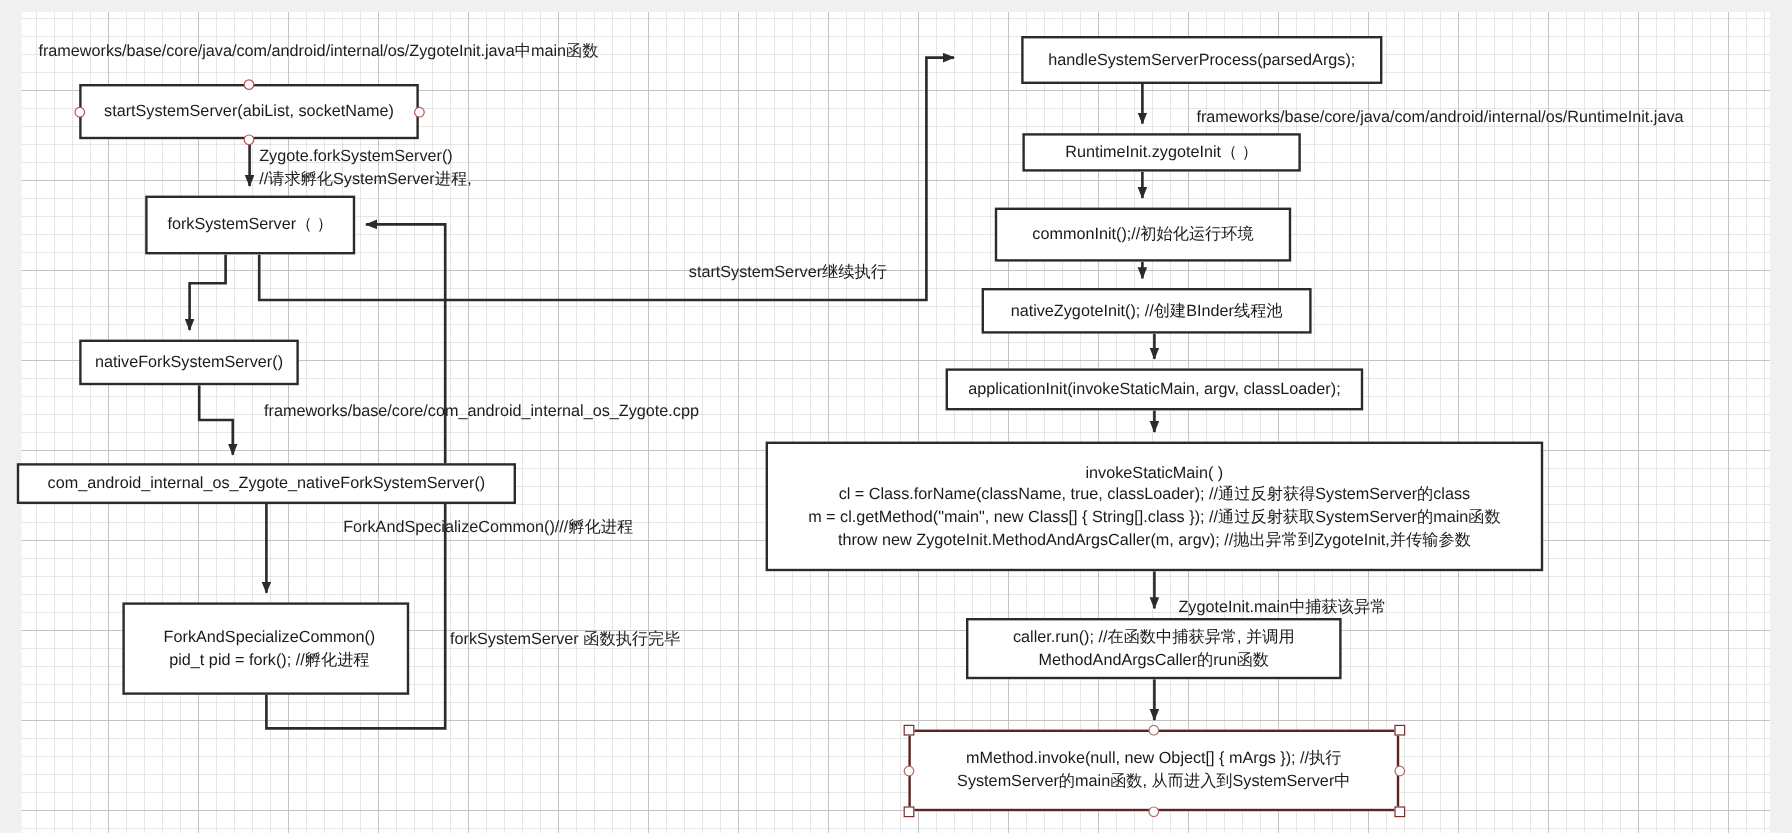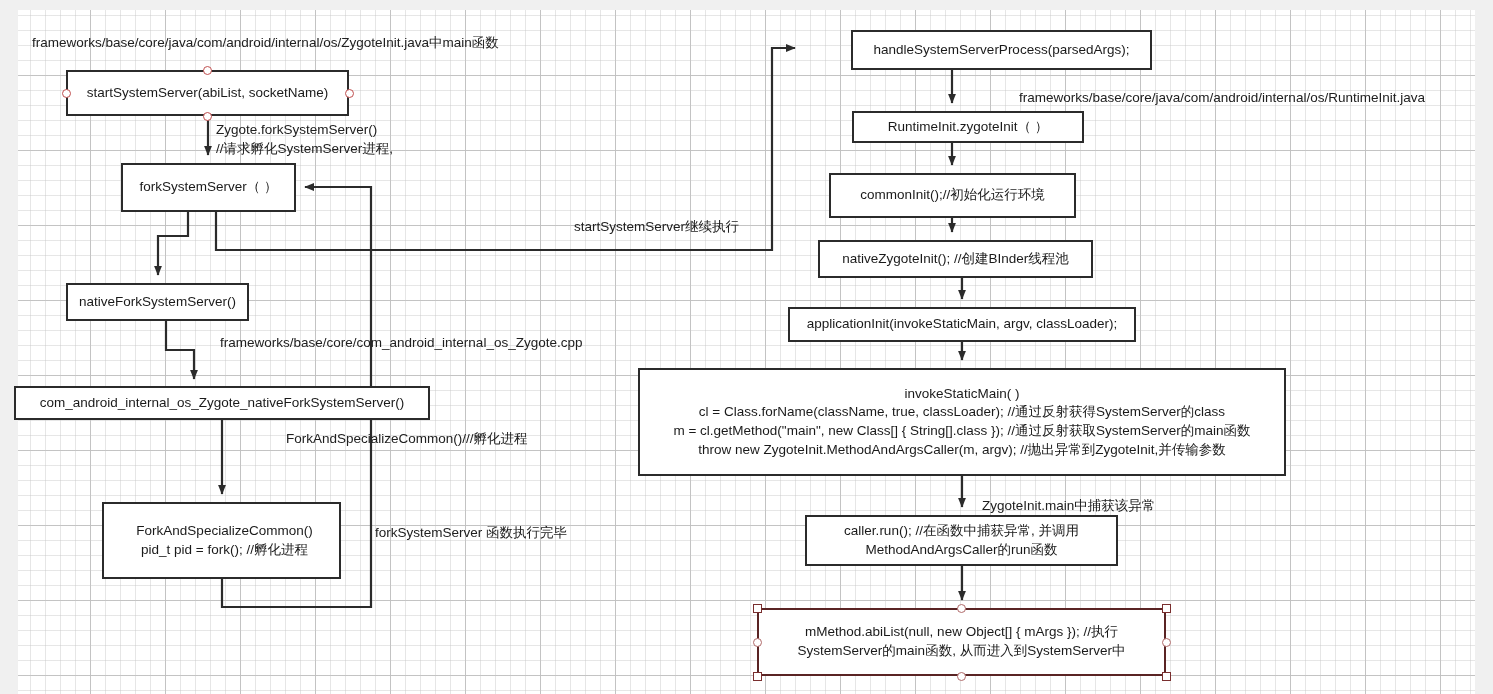--- a/index.html
+++ b/index.html
@@ -102,34 +102,34 @@
     <div class="node" style="left: 852px; top: 111px; width: 232px; height: 32px;">RuntimeInit.zygoteInit（ ）</div>
     <div class="node" style="left: 829px; top: 173px; width: 247px; height: 45px;">commonInit();//初始化运行环境</div>
     <div class="node" style="left: 818px; top: 240px; width: 275px; height: 38px;">nativeZygoteInit(); //创建BInder线程池</div>
     <div class="node" style="left: 788px; top: 307px; width: 348px; height: 35px;">applicationInit(invokeStaticMain, argv, classLoader);</div>
     <div class="node" style="left: 638px; top: 368px; width: 648px; height: 108px;">invokeStaticMain( )
 cl = Class.forName(className, true, classLoader); //通过反射获得SystemServer的class
 m = cl.getMethod("main", new Class[] { String[].class });   //通过反射获取SystemServer的main函数
 throw new ZygoteInit.MethodAndArgsCaller(m, argv);  //抛出异常到ZygoteInit,并传输参数</div>
     <div class="node" style="left: 805px; top: 515px; width: 313px; height: 51px;">caller.run();   //在函数中捕获异常, 并调用
 MethodAndArgsCaller的run函数</div>
-    <div class="node selected" style="left: 757px; top: 608px; width: 409px; height: 68px;">mMethod.abiList(null, new Object[] { mArgs });   //执行
+    <div class="node selected" style="left: 757px; top: 608px; width: 409px; height: 68px;">mMethod.invoke(null, new Object[] { mArgs });   //执行
 SystemServer的main函数, 从而进入到SystemServer中</div>
     <div class="hsq" style="left: 752.5px; top: 603.5px;"></div>
     <div class="hsq" style="left: 1161.5px; top: 603.5px;"></div>
     <div class="hsq" style="left: 752.5px; top: 671.5px;"></div>
     <div class="hsq" style="left: 1161.5px; top: 671.5px;"></div>
     <div class="hcir" style="left: 957px; top: 603.5px;"></div>
     <div class="hcir" style="left: 957px; top: 671.5px;"></div>
     <div class="hcir" style="left: 752.5px; top: 637.5px;"></div>
     <div class="hcir" style="left: 1161.5px; top: 637.5px;"></div>
   </div>
 <div id="labels">
     <div class="elabel" style="left: 32px; top: 34px;">frameworks/base/core/java/com/android/internal/os/ZygoteInit.java中main函数</div>
     <div class="elabel" style="left: 216px; top: 121px;">Zygote.forkSystemServer()
 //请求孵化SystemServer进程,</div>
     <div class="elabel" style="left: 220px; top: 334px;">frameworks/base/core/com_android_internal_os_Zygote.cpp</div>
     <div class="elabel" style="left: 286px; top: 430px;">ForkAndSpecializeCommon()///孵化进程</div>
     <div class="elabel" style="left: 375px; top: 524px;">forkSystemServer 函数执行完毕</div>
     <div class="elabel" style="left: 574px; top: 218px;">startSystemServer继续执行</div>
-    <div class="elabel" style="left: 1019px; top: 89px;">frameworks/base/core/java/com/android/internal/os/RuntimeInit.java</div>
+    <div class="elabel" style="left: 997px; top: 89px;">frameworks/base/core/java/com/android/internal/os/RuntimeInit.java</div>
     <div class="elabel" style="left: 982px; top: 497px;">ZygoteInit.main中捕获该异常</div>
   </div>
 
 </body></html>

